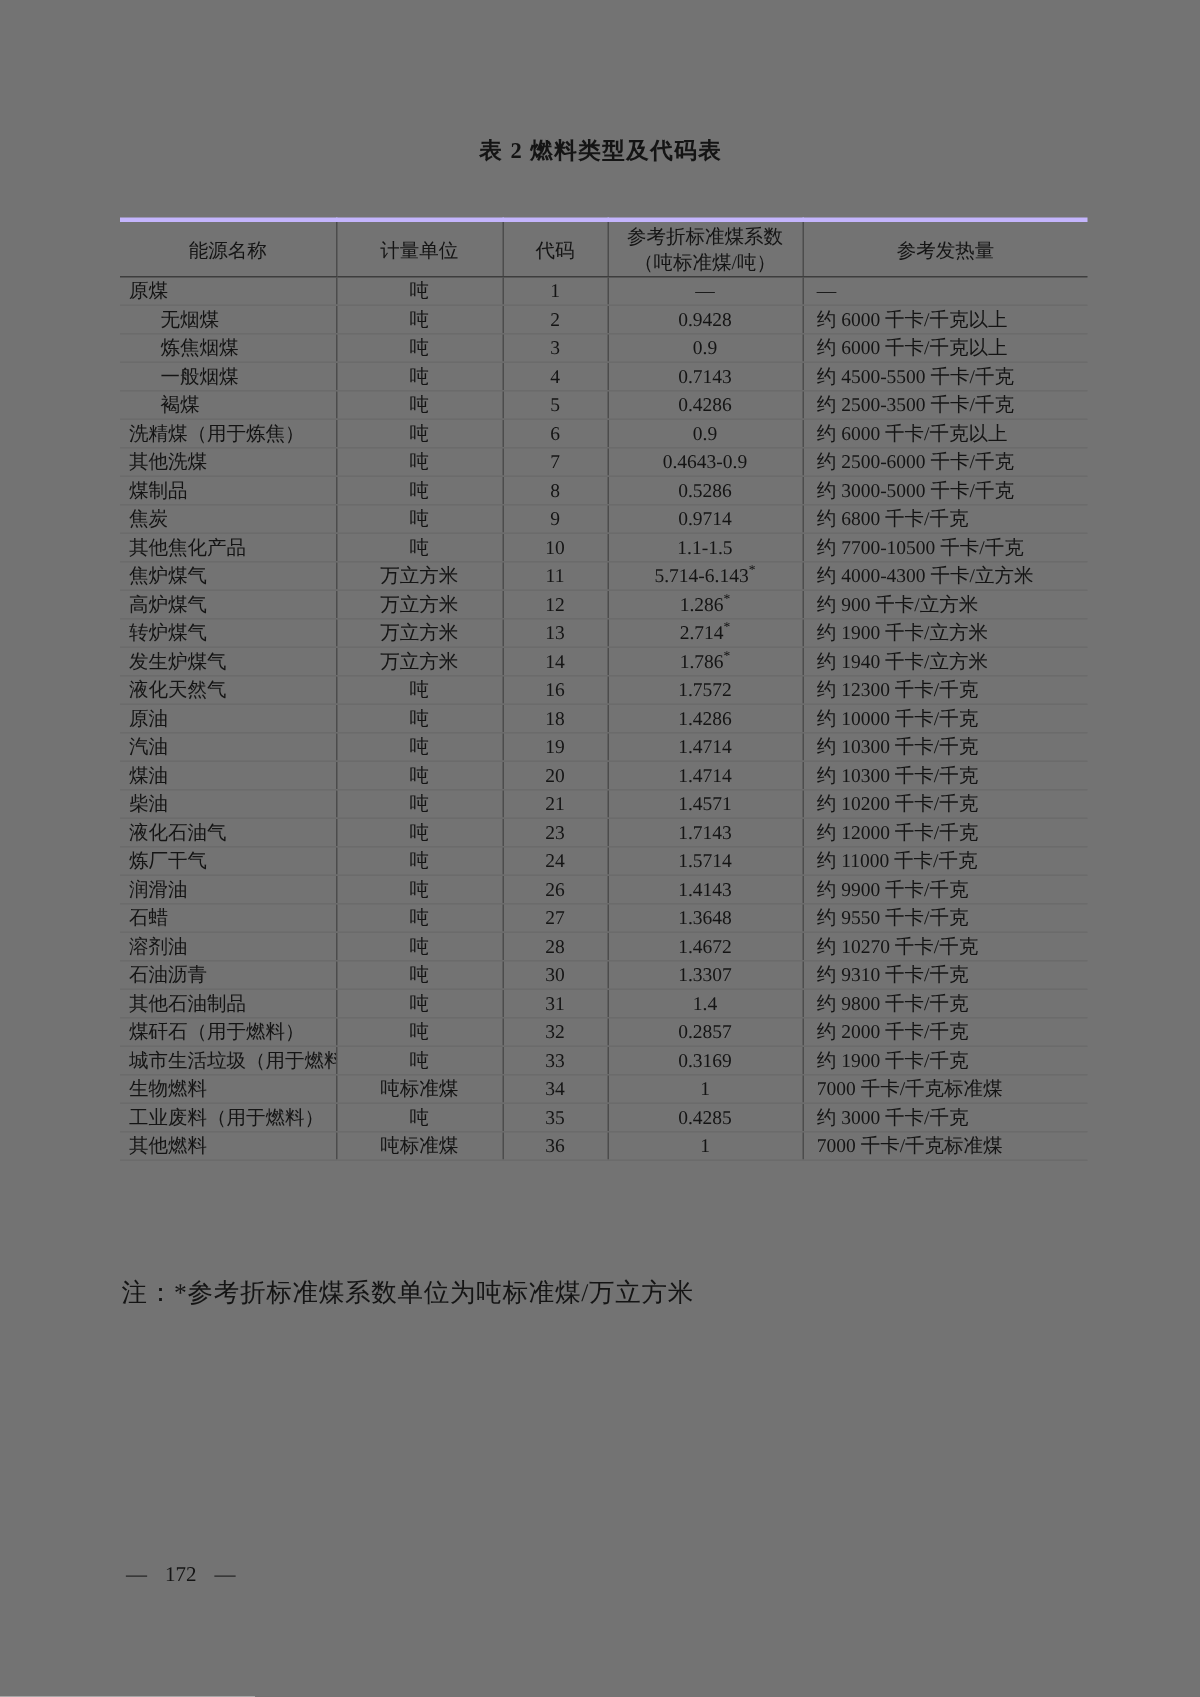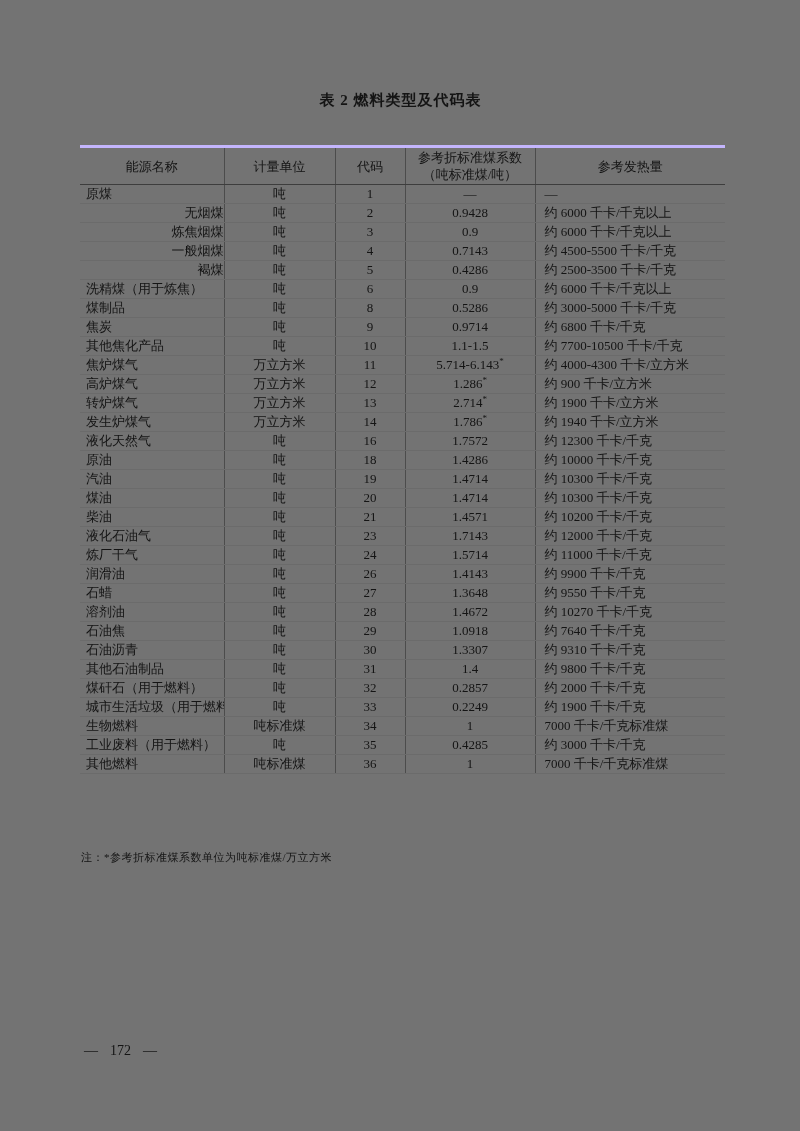--- a/index.html
+++ b/index.html
@@ -35,28 +35,28 @@
     height:38px; vertical-align:middle; text-align:center;
     border-bottom:1px solid #3d3d3d; line-height:17px; font-size:13px;
   }
   tbody td {
     height:18px; line-height:18px; vertical-align:middle;
     border-bottom:1px solid #6b6b6b;
   }
   th + th, td + td { border-left:1px solid #4c4c4c; }
 
   td.c-name { text-align:left; padding-left:6px; }
-  td.c-name.indent { padding-left:27px;text-align:right; }
+  td.c-name.indent { padding-left:27px; }
   td.c-unit, td.c-code, td.c-coef { text-align:center; }
   td.c-heat { text-align:left; padding-left:9px; }
   td.c-coef sup { font-size:9px; line-height:0; vertical-align:super; }
 
   .footnote {
     position:absolute; top:850px; left:81px;
-    font-size:11px; letter-spacing:0.5px; white-space:pre;
+    font-size:17px; letter-spacing:0.5px; white-space:pre;
   }
 
   .page-footer {
     position:absolute; top:1043px; left:84px;
     font-size:14px; display:flex; align-items:center; gap:12px;
   }
   .page-footer .dash { letter-spacing:0; }
 </style>
 </head>
 <body>
@@ -122,20 +122,27 @@
           <td class="c-heat">约 2500-3500 千卡/千克</td>
         </tr>
         <tr>
           <td class="c-name">洗精煤（用于炼焦）</td>
           <td class="c-unit">吨</td>
           <td class="c-code">6</td>
           <td class="c-coef">0.9</td>
           <td class="c-heat">约 6000 千卡/千克以上</td>
         </tr>
         <tr>
+          <td class="c-name">其他洗煤</td>
+          <td class="c-unit">吨</td>
+          <td class="c-code">7</td>
+          <td class="c-coef">0.4643-0.9</td>
+          <td class="c-heat">约 2500-6000 千卡/千克</td>
+        </tr>
+        <tr>
           <td class="c-name">煤制品</td>
           <td class="c-unit">吨</td>
           <td class="c-code">8</td>
           <td class="c-coef">0.5286</td>
           <td class="c-heat">约 3000-5000 千卡/千克</td>
         </tr>
         <tr>
           <td class="c-name">焦炭</td>
           <td class="c-unit">吨</td>
           <td class="c-code">9</td>
@@ -241,27 +248,20 @@
           <td class="c-heat">约 9550 千卡/千克</td>
         </tr>
         <tr>
           <td class="c-name">溶剂油</td>
           <td class="c-unit">吨</td>
           <td class="c-code">28</td>
           <td class="c-coef">1.4672</td>
           <td class="c-heat">约 10270 千卡/千克</td>
         </tr>
         <tr>
-          <td class="c-name">石油焦</td>
-          <td class="c-unit">吨</td>
-          <td class="c-code">29</td>
-          <td class="c-coef">1.0918</td>
-          <td class="c-heat">约 7640 千卡/千克</td>
-        </tr>
-        <tr>
           <td class="c-name">石油沥青</td>
           <td class="c-unit">吨</td>
           <td class="c-code">30</td>
           <td class="c-coef">1.3307</td>
           <td class="c-heat">约 9310 千卡/千克</td>
         </tr>
         <tr>
           <td class="c-name">其他石油制品</td>
           <td class="c-unit">吨</td>
           <td class="c-code">31</td>
@@ -272,21 +272,21 @@
           <td class="c-name">煤矸石（用于燃料）</td>
           <td class="c-unit">吨</td>
           <td class="c-code">32</td>
           <td class="c-coef">0.2857</td>
           <td class="c-heat">约 2000 千卡/千克</td>
         </tr>
         <tr>
           <td class="c-name">城市生活垃圾（用于燃料）</td>
           <td class="c-unit">吨</td>
           <td class="c-code">33</td>
-          <td class="c-coef">0.2249</td>
+          <td class="c-coef">0.3169</td>
           <td class="c-heat">约 1900 千卡/千克</td>
         </tr>
         <tr>
           <td class="c-name">生物燃料</td>
           <td class="c-unit">吨标准煤</td>
           <td class="c-code">34</td>
           <td class="c-coef">1</td>
           <td class="c-heat">7000 千卡/千克标准煤</td>
         </tr>
         <tr>

